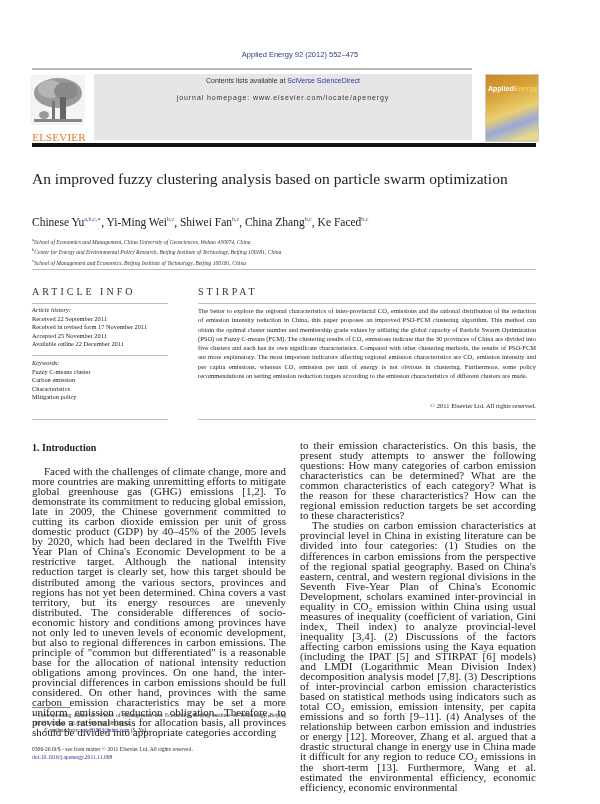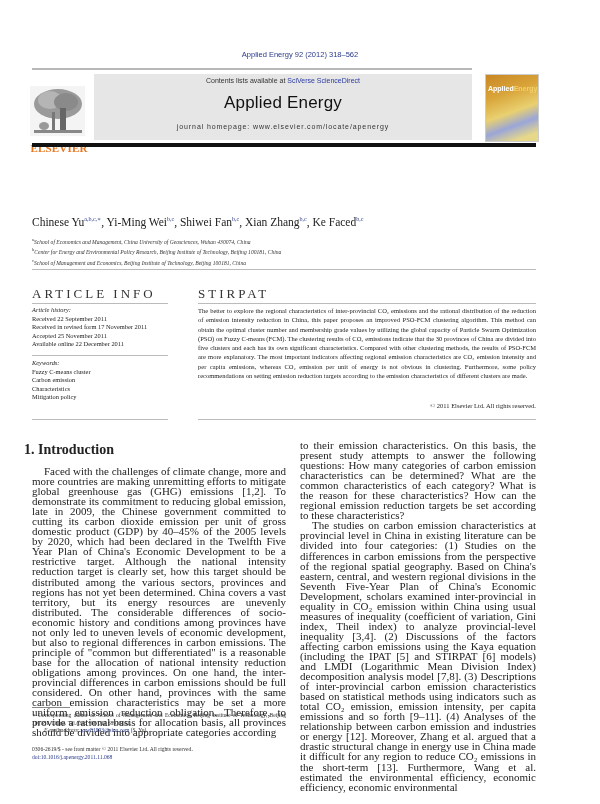--- a/index.html
+++ b/index.html
@@ -1,94 +1,94 @@
 <!DOCTYPE html>
 <html><head>
 <meta charset="utf-8">
 <style>
   html,body{margin:0;padding:0;background:#fff;}
   body{width:600px;height:804px;position:relative;overflow:hidden;font-family:"Liberation Serif","DejaVu Serif",serif;color:#222;}
   .abs{position:absolute;}
   .running-head{left:0;width:600px;top:50px;text-align:center;font-size:7.5px;color:#2a3a8a;font-family:"Liberation Sans",sans-serif;}
   .top-rule{left:32px;width:440px;top:68px;height:1.5px;background:#b8b8b8;}
-  .logo{left:30px;top:86px;width:58px;height:66px;font-weight:bold;}
+  .logo{left:30px;top:75px;width:58px;height:66px;}
   .logo-tree{width:55px;height:50px;}
   .logo-word{font-size:11px;color:#e87722;font-family:"Liberation Serif",serif;letter-spacing:0.2px;margin-top:2px;text-align:center;}
   .masthead{left:94px;top:74px;width:378px;height:66px;background:#e6e6e6;text-align:center;}
   .contents-line{font-size:7px;color:#333;font-family:"Liberation Sans",sans-serif;margin-top:3px;}
   .contents-line .sd{color:#2a3aa0;}
   .journal-name{font-size:17px;color:#111;margin-top:9px;font-family:"Liberation Sans",sans-serif;letter-spacing:0.2px;}
   .homepage{font-size:7px;color:#333;font-family:"Liberation Sans",sans-serif;letter-spacing:0.9px;margin-top:10px;}
   .cover{left:485px;top:74px;width:52px;height:66px;background:linear-gradient(160deg,#c98724 0%,#d9a53a 30%,#e9d070 55%,#9aa6d8 72%,#e7d889 90%);border:1px solid #ccc;}
   .cover-title{font-size:7px;color:#fff;font-family:"Liberation Sans",sans-serif;font-weight:bold;margin:10px 0 0 2px;white-space:nowrap;}
   .cover-title .e{color:#f3d06a;}
   .thick-rule{left:32px;width:504px;top:143px;height:3.5px;background:#111;}
   .title{left:32px;top:170px;width:540px;font-size:15.5px;line-height:18px;color:#222;}
   .authors{left:32px;top:215px;width:540px;font-size:11.5px;color:#222;}
   .authors sup{font-size:6px;color:#2a3a8a;vertical-align:super;}
   .affil{left:32px;top:236px;width:540px;font-size:5.6px;line-height:7.4px;font-style:italic;color:#333;}
   .affil sup{font-style:normal;font-size:4.5px;}
   .thin-rule{height:1px;background:#bbb;}
-  .section-head{font-size:13px;letter-spacing:3px;color:#333;font-family:"Liberation Serif",serif;}
+  .section-head{font-size:10px;letter-spacing:3px;color:#333;font-family:"Liberation Serif",serif;}
   .small{font-size:6.4px;line-height:8.6px;color:#222;}
   .ital{font-style:italic;}
   .abstract-text{font-size:6.5px;line-height:9.3px;text-align:justify;color:#222;}
   .copyright{text-align:right;font-size:6.5px;}
-  .intro-head{left:24px;top:442px;font-size:14px;font-weight:bold;color:#222;}
+  .intro-head{left:32px;top:442px;font-size:10px;font-weight:bold;color:#222;}
   .body-col{font-size:11px;line-height:10.05px;text-align:justify;color:#222;text-indent:0;}
   .body-col p{margin:0;}
   .indent{text-indent:12px;}
   .cite{color:#2a3a8a;}
   .footnote-rule{left:32px;width:38px;top:707px;height:1px;background:#888;}
   .footnote{left:32px;top:712px;width:254px;font-size:5.6px;line-height:7.6px;color:#333;text-align:justify;}
   .issn{left:32px;top:746px;width:260px;font-size:5.6px;line-height:7.6px;color:#333;}
   .issn .doi{color:#2a3a8a;}
 </style>
 </head>
 <body>
 
-<div class="abs running-head">Applied Energy 92 (2012) 318–562</div>
+<div class="abs running-head">Applied Energy 92 (2012) 552–475</div>
 <div class="abs top-rule"></div>
 
 <div class="abs logo">
   <svg class="logo-tree" viewBox="0 0 55 50">
     <rect x="0" y="0" width="55" height="50" fill="#f4f4f4"></rect>
     <ellipse cx="28" cy="18" rx="24" ry="15" fill="#9a9a9a"></ellipse>
     <ellipse cx="20" cy="14" rx="12" ry="9" fill="#b5b5b5"></ellipse>
     <ellipse cx="36" cy="16" rx="12" ry="9" fill="#8a8a8a"></ellipse>
     <rect x="30" y="22" width="6" height="22" fill="#666"></rect>
     <rect x="22" y="26" width="3" height="18" fill="#777"></rect>
     <rect x="4" y="44" width="48" height="3" fill="#888"></rect>
     <ellipse cx="14" cy="40" rx="5" ry="4" fill="#999"></ellipse>
   </svg>
   <div class="logo-word">ELSEVIER</div>
 </div>
 
 <div class="abs masthead">
   <div class="contents-line">
     <span>Contents lists available at </span><span class="sd">SciVerse ScienceDirect</span>
   </div>
-  <div class="journal-name">Applied Energy</div>
   <div class="homepage">journal homepage: www.elsevier.com/locate/apenergy</div>
 </div>
 
 <div class="abs cover">
   <div class="cover-title"><span>Applied</span><span class="e">Energy</span></div>
 </div>
 
 <div class="abs thick-rule"></div>
 
 <div class="abs title">
+  <div>An improved fuzzy clustering analysis based on particle swarm optimization</div>
 </div>
 
 <div class="abs authors">
   <span><span>Chinese Yu</span><sup>a,b,c,∗</sup></span><span>, </span>
   <span><span>Yi-Ming Wei</span><sup>b,c</sup></span><span>, </span>
   <span><span>Shiwei Fan</span><sup>b,c</sup></span><span>, </span>
-  <span><span>Xian Zhang</span><sup>b,c</sup></span><span>, </span>
+  <span><span>China Zhang</span><sup>b,c</sup></span><span>, </span>
   <span><span>Ke Faced</span><sup>b,c</sup></span>
 </div>
 
 <div class="abs affil">
   <div><sup>a</sup><span>School of Economics and Management, China University of Geosciences, Wuhan 430074, China</span></div>
   <div><sup>b</sup><span>Center for Energy and Environmental Policy Research, Beijing Institute of Technology, Beijing 100181, China</span></div>
   <div><sup>c</sup><span>School of Management and Economics, Beijing Institute of Technology, Beijing 100181, China</span></div>
 </div>
 
 <div class="abs thin-rule" style="left:32px;width:504px;top:269px;"></div>

